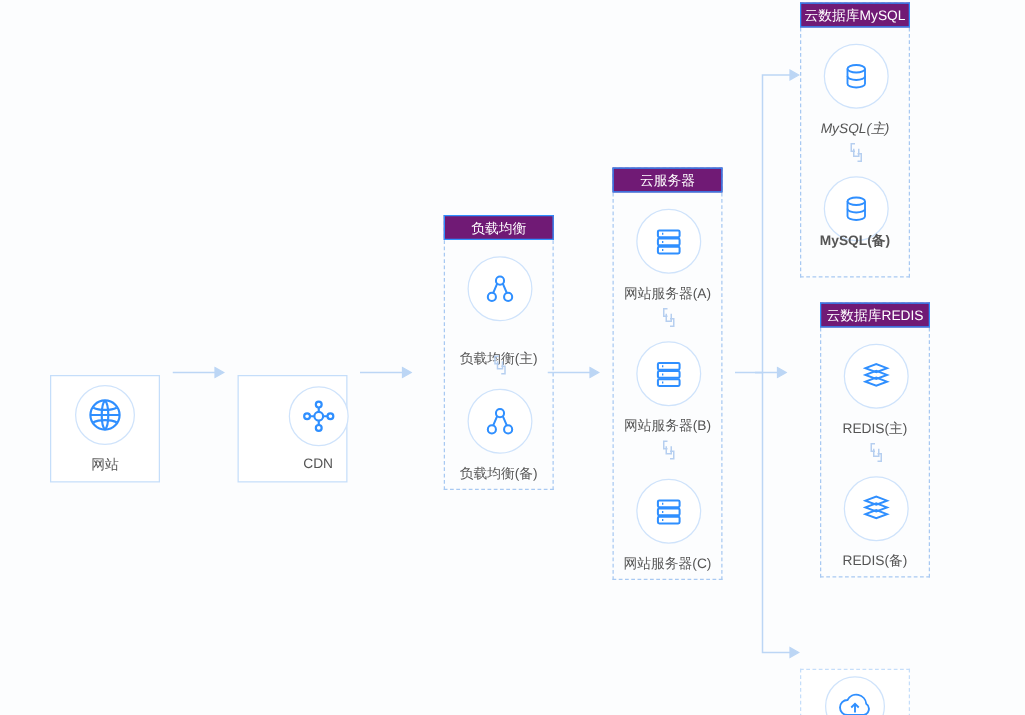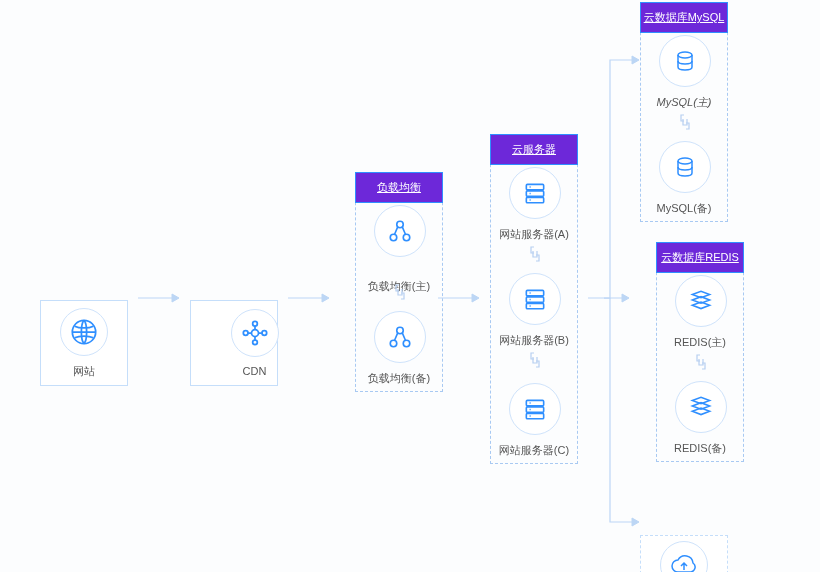--- a/index.html
+++ b/index.html
@@ -38,29 +38,28 @@
   .node .label { font-size: 11px; color: #555; }
   .group {
     position: absolute;
     border: 1px dashed #a8c9f2;
   }
   .group-header {
     position: absolute;
     top: -1px;
     left: -1px;
     right: -1px;
-    height: 31px;
-    background: #6d28d9;
+    height: 20px;
+    background: #701a75;
     color: #fff;
     font-size: 11px;
     display: flex;
     align-items: center;
     justify-content: center;
     border: 1px solid #2f8fff;
-    text-decoration: underline;
   }
   .inner-circle {
     position: absolute;
     width: 52px;
     height: 52px;
     border: 1px solid #cfe3fb;
     border-radius: 50%;
     background: #fff;
     display: flex;
     align-items: center;
@@ -200,21 +199,21 @@
         <path d="M5 1h-3v6h3M7 15h3v-6h-3M4 5v6h4v-6"></path>
       </svg>
   </div>
   <div class="inner-circle" style="left:18px; top:138px;">
     <svg width="24" height="24" viewBox="0 0 24 24" fill="none" stroke="#2f8fff" stroke-width="1.5">
       <ellipse cx="12" cy="6" rx="7" ry="3"></ellipse>
         <path d="M5 6v12c0 1.7 3.1 3 7 3s7-1.3 7-3V6"></path>
         <path d="M5 12c0 1.7 3.1 3 7 3s7-1.3 7-3"></path>
     </svg>
   </div>
-  <div class="inner-label" style="top:198px;">MySQL(备)</div>
+  <div class="inner-label" style="top:182px;font-weight:bold;">MySQL(备)</div>
 </div>
 
 <div class="group" style="left:656px; top:242px; width:88px; height:220px;">
   <div class="group-header">云数据库REDIS</div>
   <div class="inner-circle" style="left:18px; top:32px;">
     <svg width="26" height="26" viewBox="0 0 24 24" fill="none" stroke="#2f8fff" stroke-width="1.4">
       <path d="M4 6l8-3 8 3-8 3z"></path>
         <path d="M4 11l8-3 8 3-8 3z"></path>
         <path d="M4 16l8-3 8 3-8 3z"></path>
     </svg>

